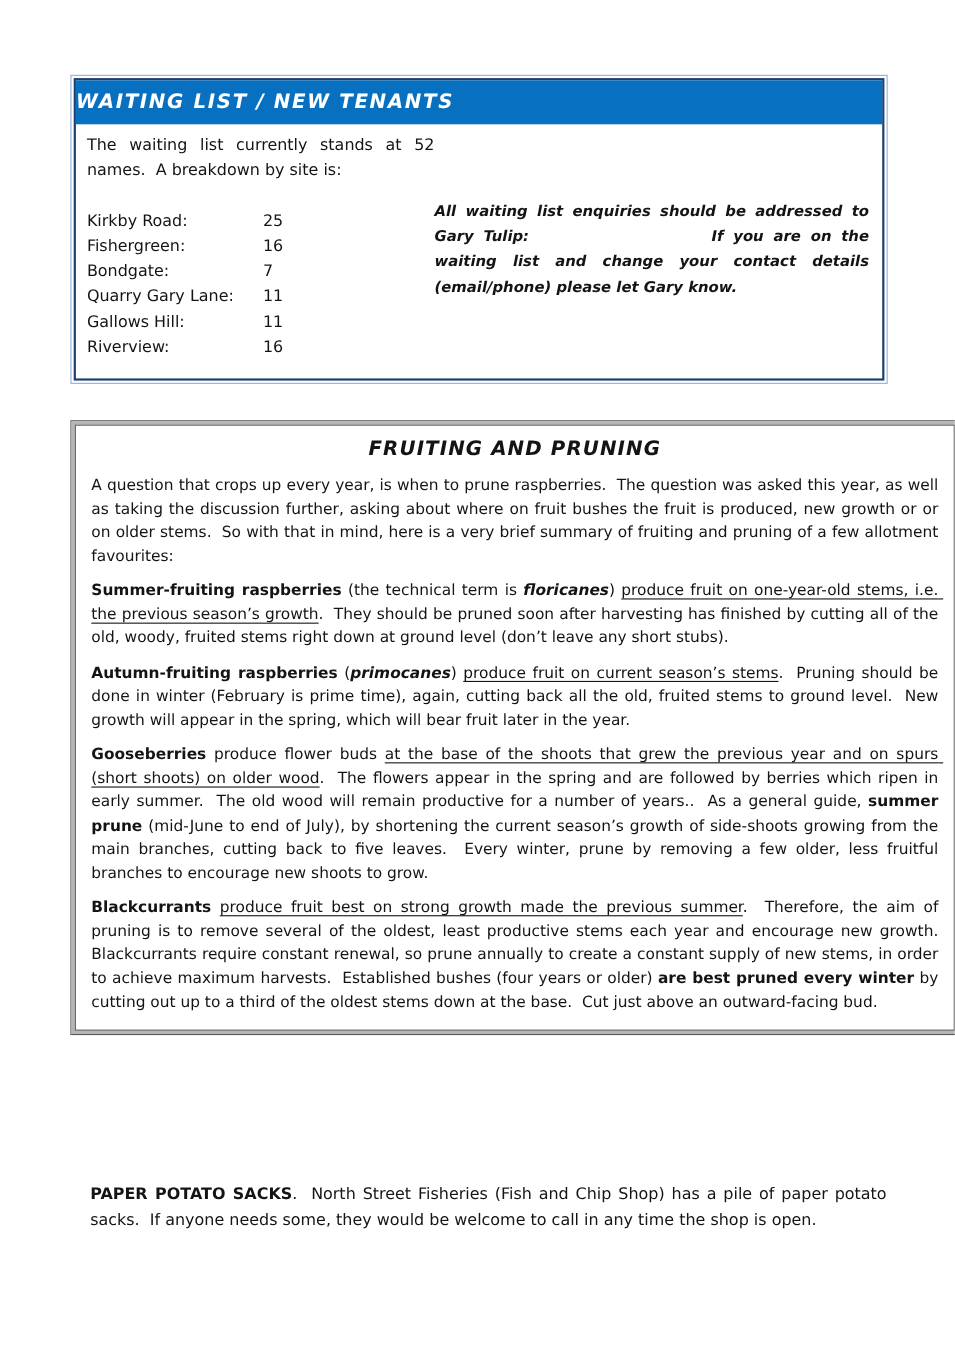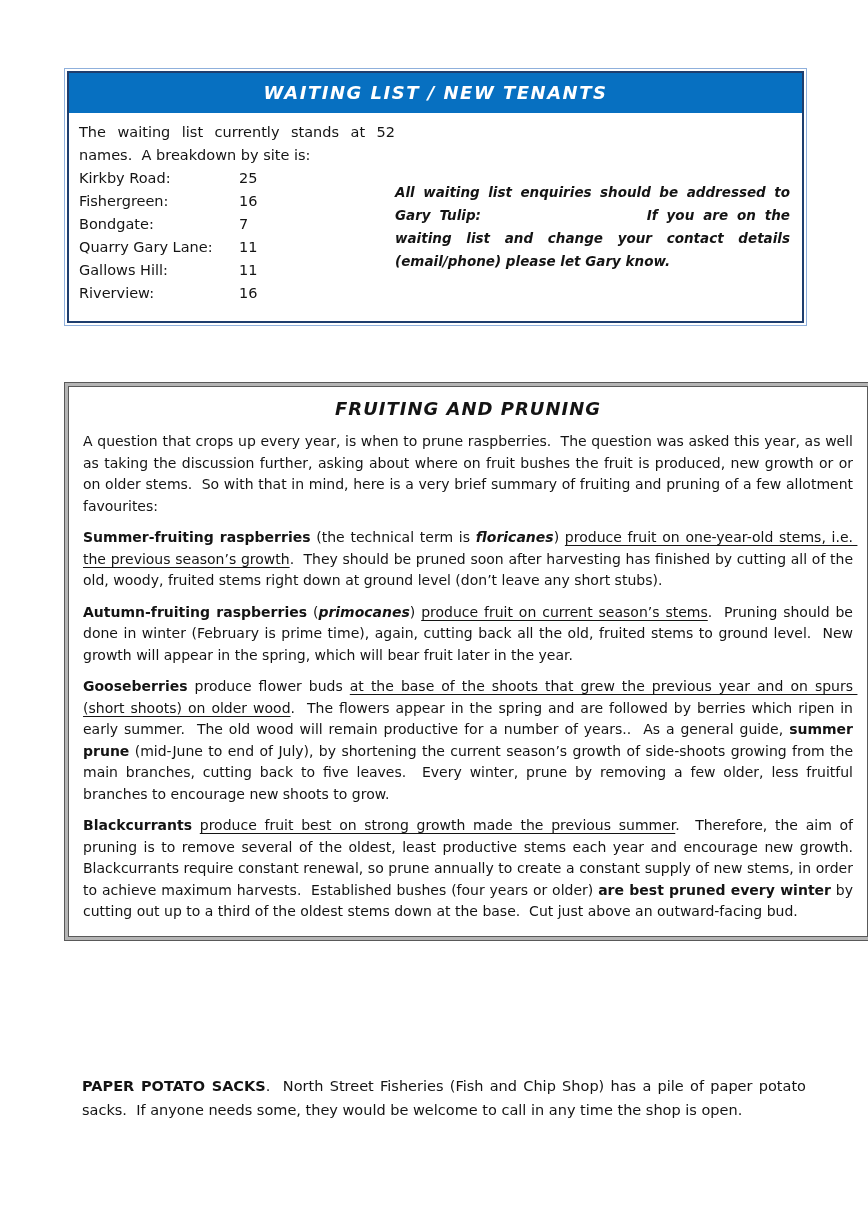--- a/index.html
+++ b/index.html
@@ -9,30 +9,30 @@
     -webkit-font-smoothing:antialiased;
   }
   
   .box1{
     position:absolute;left:64px;top:68px;width:743px;
     border:1px solid #8FB0DC;background:#ffffff;padding:2px;
     box-sizing:border-box;
   }
   .box1-frame{border:2px solid #1F3E6E;}
   .box1-header{
-    background:#0770C1;color:#ffffff;text-align:center;
+    background:#0770C1;color:#ffffff;text-align:left;
     font-weight:bold;font-style:italic;font-size:18px;
     letter-spacing:1.5px;padding:9px 0 10px;
   }
   .box1-body{display:flex;padding:8px 12px 16px 10px;
     font-size:14.5px;line-height:23px;}
   .col-left{width:316px;flex:0 0 auto;}
   .col-right{flex:1 1 auto;min-width:0;}
   .intro{margin:0;text-align:justify;white-space:pre-wrap;}
-  .site-list{}
+  .site-list{margin-top:23px;}
   .site-row{position:relative;height:23px;}
   .site-count{position:absolute;left:160px;top:0;}
   .welcome{margin:0;text-align:justify;white-space:pre-wrap;}
   .enquiries{
     margin:60px 0 0;text-align:justify;font-size:13.5px;line-height:23px;
     white-space:pre-wrap;
   }
   
   .box2{
     position:absolute;left:64px;top:382px;width:808px;

